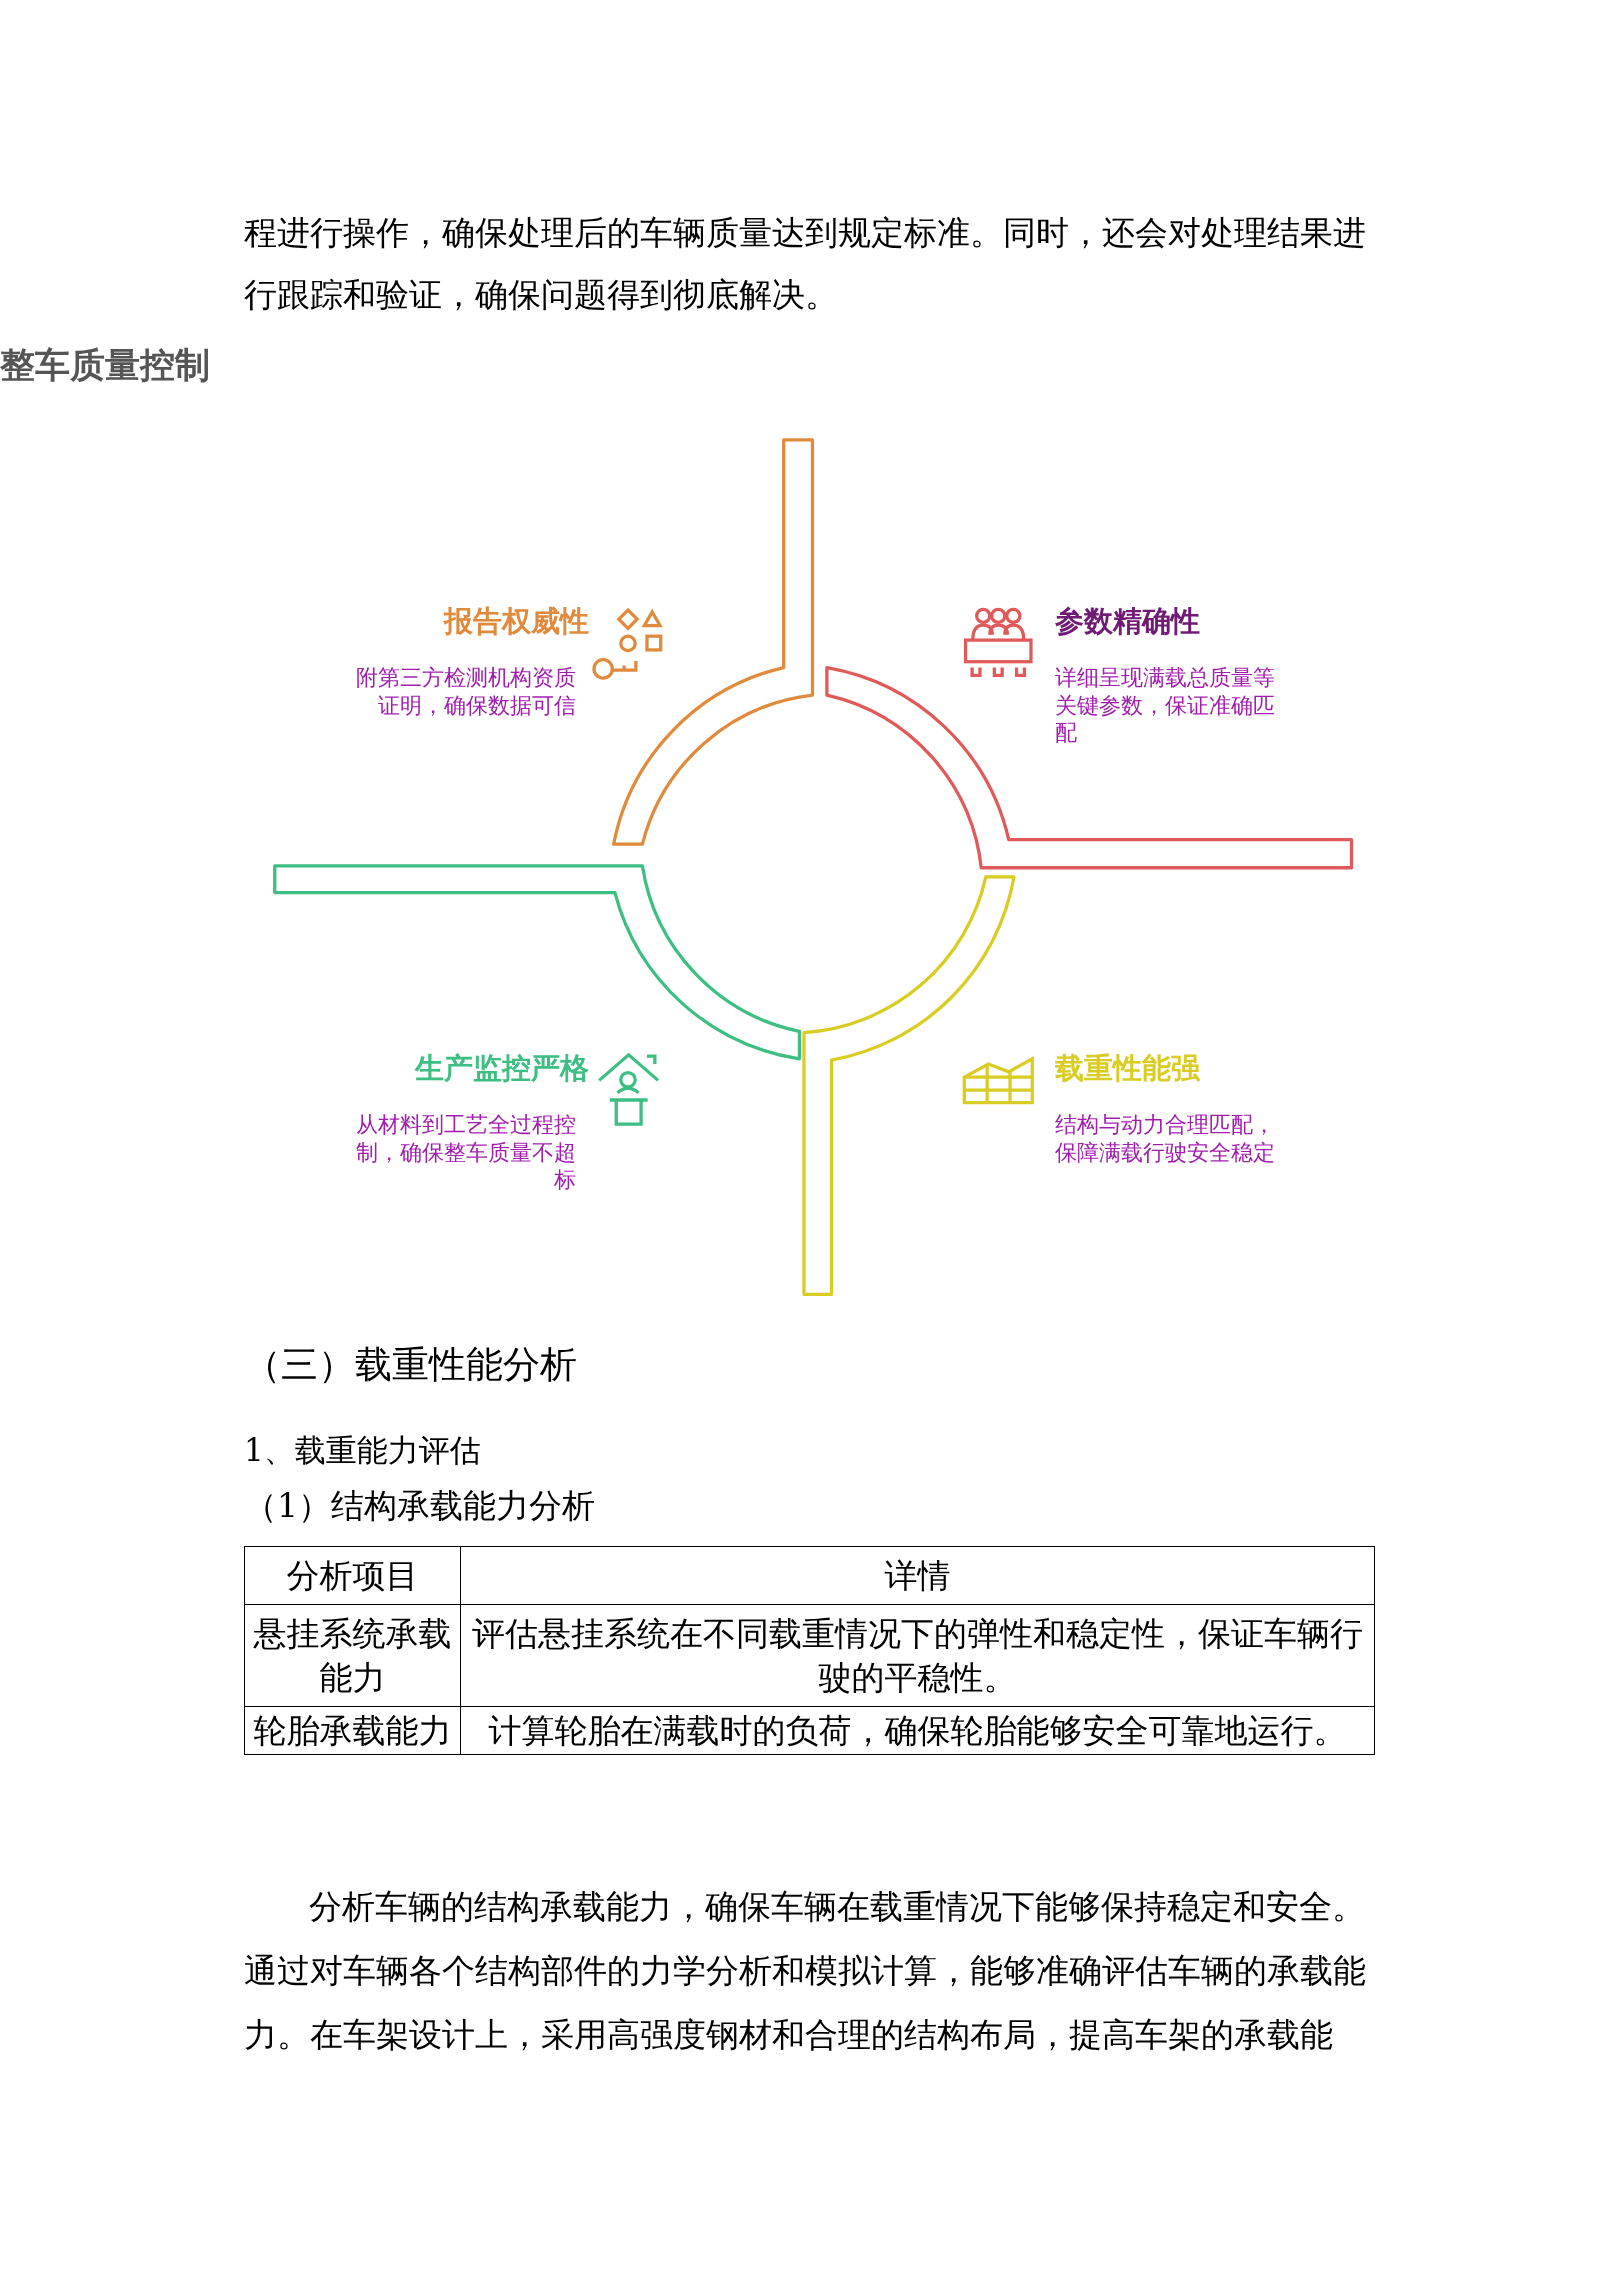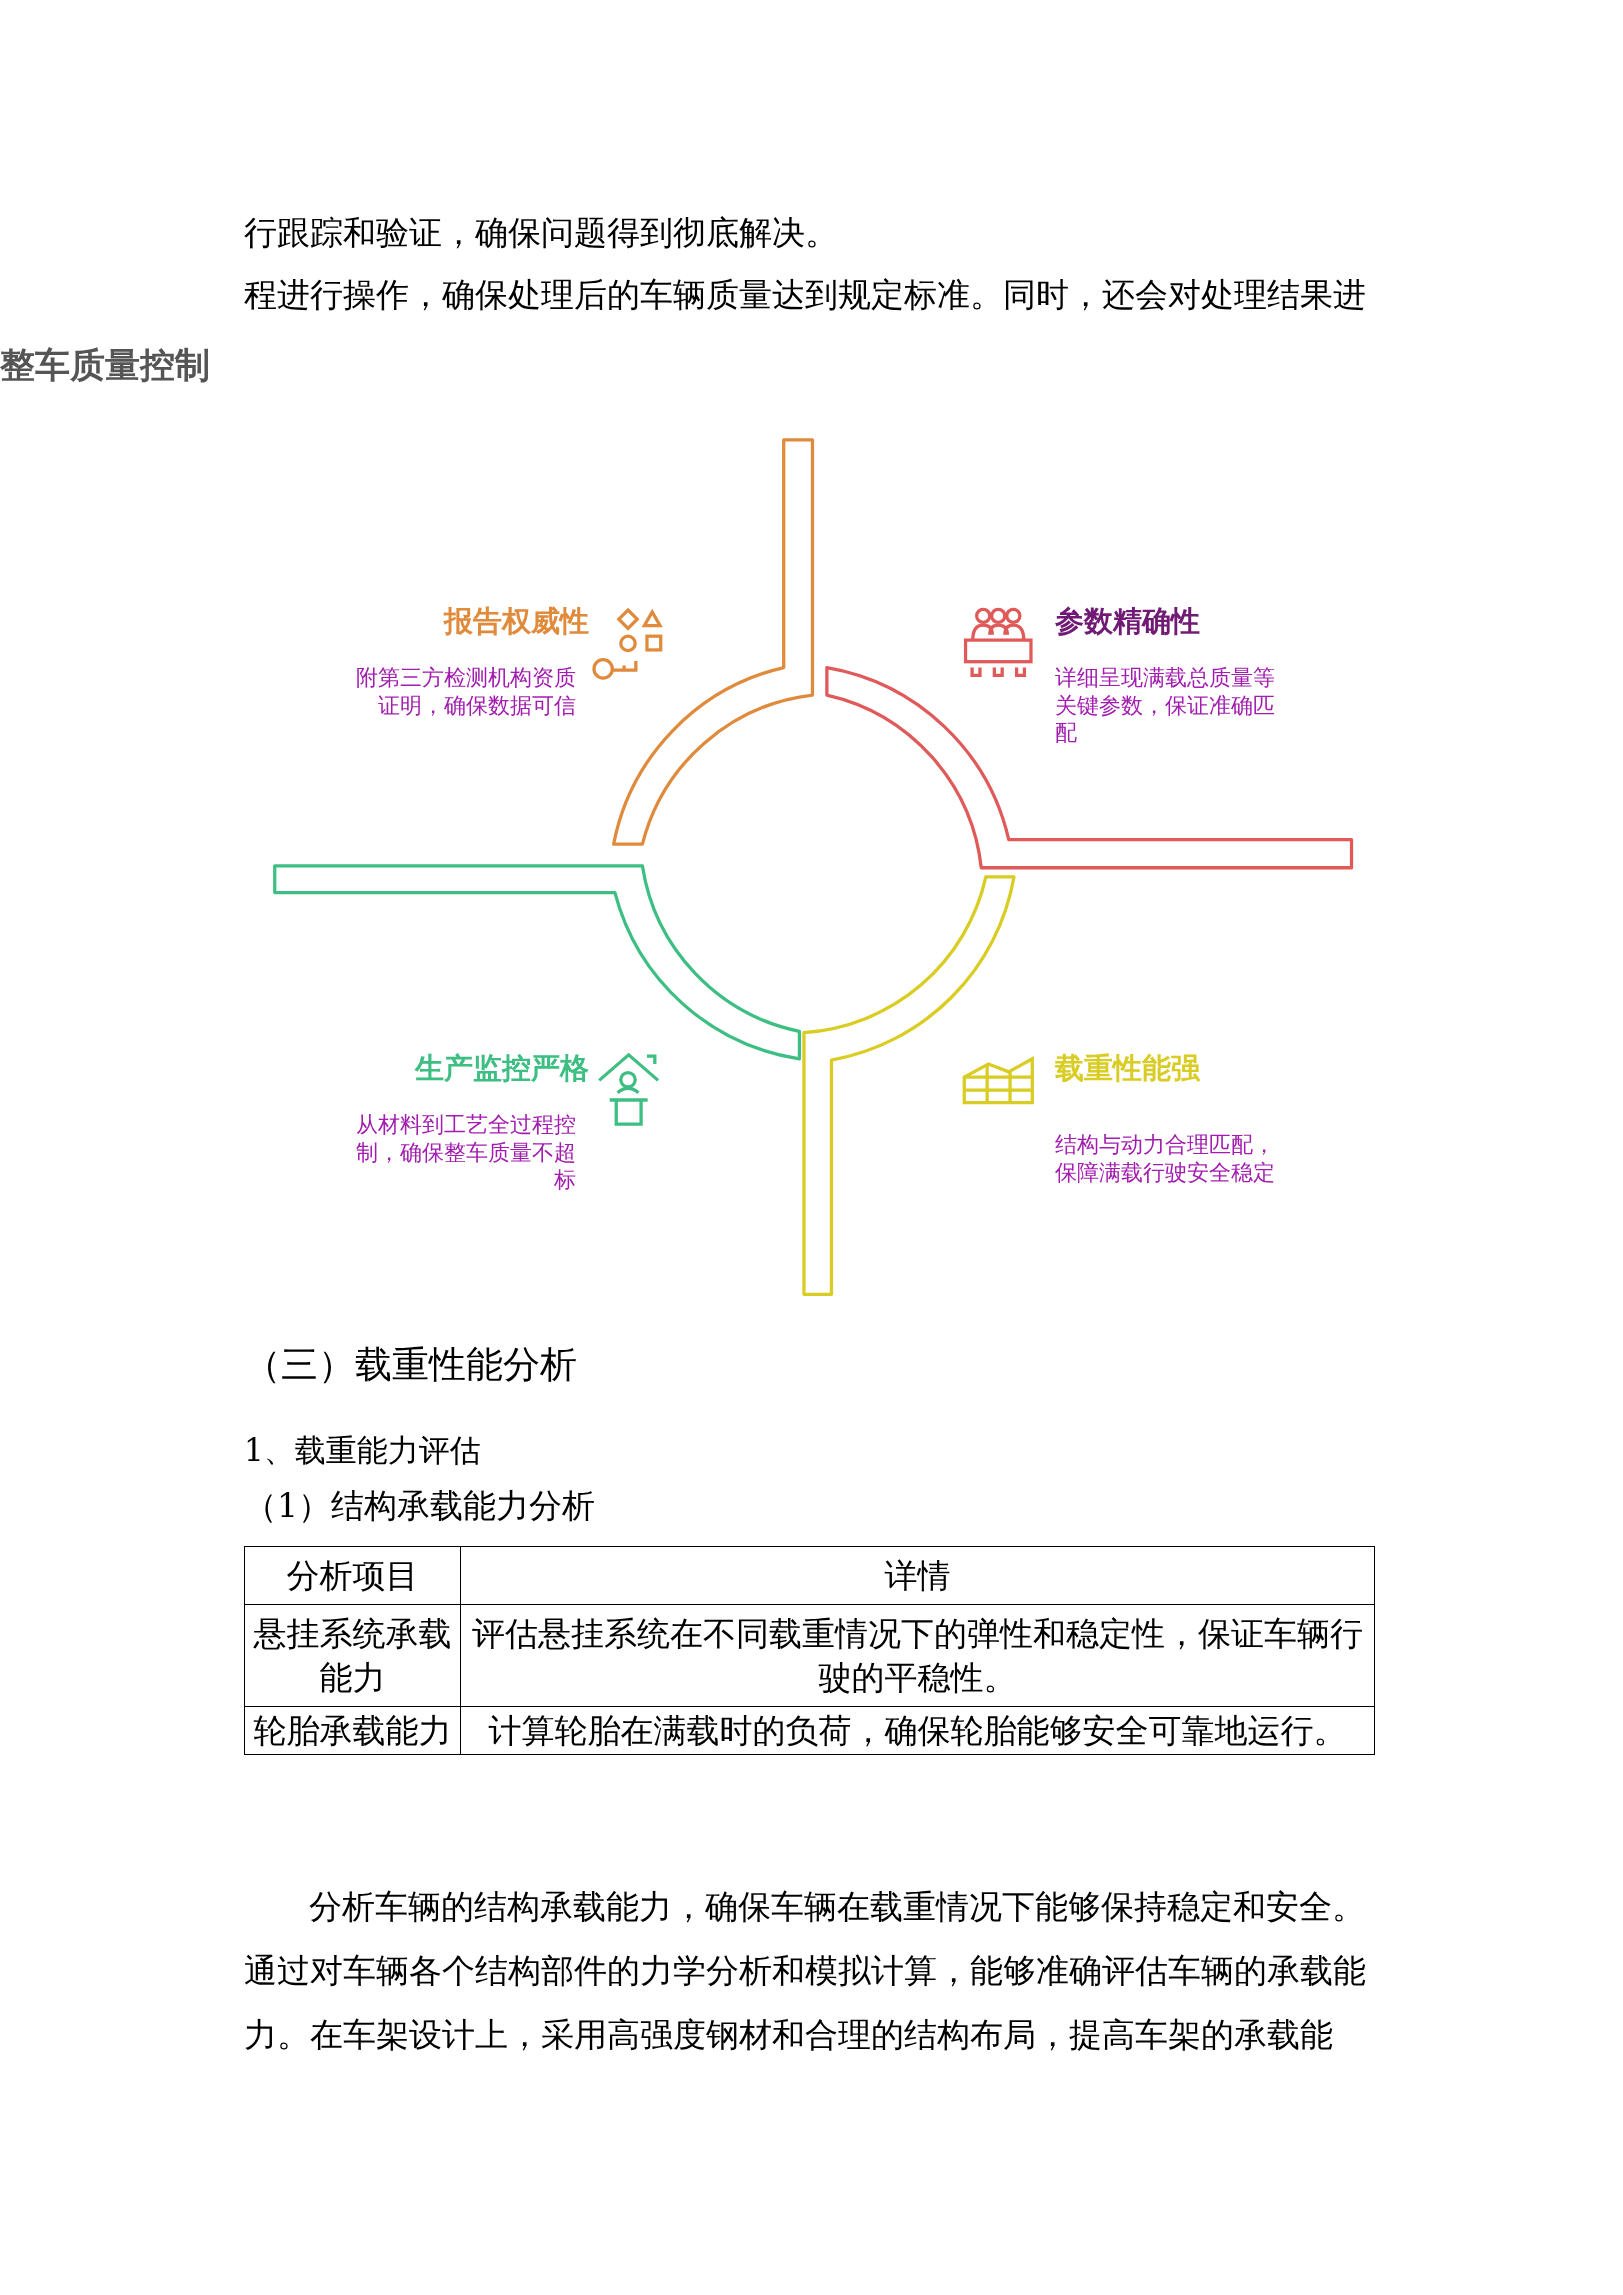--- a/index.html
+++ b/index.html
@@ -25,22 +25,22 @@
   .row2 { height:102px; }
   .row3 { height:48px; }
   .para2 { position:absolute; left:244px; top:1875px; width:1139px; font-size:33px; line-height:64px; }
   .para2 span { display:block; }
   .para2 .indent { padding-left:65px; }
 </style>
 </head>
 <body>
 
 <div class="para para1">
+  <span>程进行操作，确保处理后的车辆质量达到规定标准。同时，还会对处理结果进</span>
   <span>行跟踪和验证，确保问题得到彻底解决。</span>
-  <span>程进行操作，确保处理后的车辆质量达到规定标准。同时，还会对处理结果进</span>
 </div>
 
 <div class="diagram-title">整车质量控制</div>
 
 <svg class="diag" width="1623" height="1309" viewBox="0 0 2481 2000">
 
   <path d="M1198 672 L1242 672 L1242 1062 A 305 305 0 0 0 982 1290 L938 1290 A 345 345 0 0 1 1198 1020 Z" fill="none" stroke="#E08A3C" stroke-width="5" stroke-linejoin="round"></path>
 
   <path d="M1264 1020 A 345 345 0 0 1 1542 1283 L2066 1283 L2066 1326 L1500 1326 A 305 305 0 0 0 1264 1062 Z" fill="none" stroke="#E05A5A" stroke-width="5" stroke-linejoin="round"></path>
 
@@ -102,21 +102,21 @@
 </div>
 
 <div class="qtitle right" style="left:314px; top:1049px; width:275px; color:#3DBE82;">生产监控严格</div>
 <div class="qdesc right" style="left:314px; top:1111px; width:262px;">
   <div>从材料到工艺全过程控</div>
   <div>制，确保整车质量不超</div>
   <div>标</div>
 </div>
 
 <div class="qtitle" style="left:1055px; top:1049px; width:262px; color:#D9CC22;font-family:Liberation Serif, serif;">载重性能强</div>
-<div class="qdesc" style="left:1055px; top:1111px; width:275px;margin-top:20px;">
+<div class="qdesc" style="left:1055px; top:1111px; width:275px;">
   <div>结构与动力合理匹配，</div>
   <div>保障满载行驶安全稳定</div>
 </div>
 
 <div class="h-section">（三）载重性能分析</div>
 <div class="h-sub1">1、载重能力评估</div>
 <div class="h-sub2">（1）结构承载能力分析</div>
 
 <table class="analysis">
   <colgroup>

